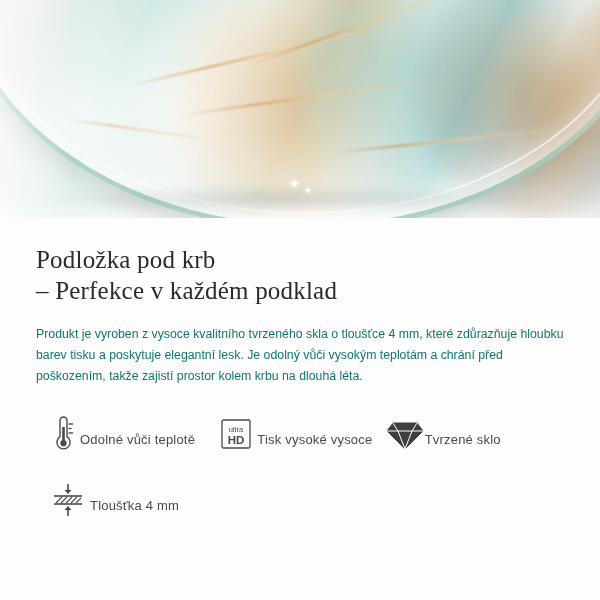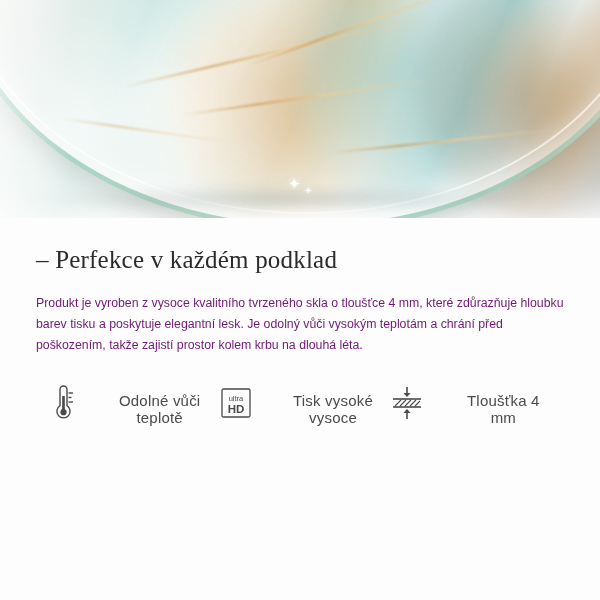--- a/index.html
+++ b/index.html
@@ -144,21 +144,21 @@
     color: #2b2b2b;
     letter-spacing: 0.2px;
   }
   h1.title .line2 {
     display: block;
   }
   p.paragraph {
     margin: 18px 0 0 0;
     font-size: 12.3px;
     line-height: 21px;
-    color: #701a75;
+    color: #0f766e;
   }
 
   
   .features {
     margin-top: 26px;
     display: grid;
     grid-template-columns: repeat(3, 1fr);
     row-gap: 22px;
     padding: 0 10px;
   }
@@ -169,25 +169,24 @@
     justify-content: flex-start;
   }
   .feature .ico {
     height: 44px;
     display: flex;
     align-items: center;
     justify-content: center;
   }
   .feature .cap {
     margin-top: 9px;
-    font-size: 15px;
+    font-size: 13px;
     color: #4a4a4a;
-    text-align: center;
+    text-align: right;
     letter-spacing: 0.2px;
-    margin-left: 24px;
   }
   svg { display: block; }
 </style>
 </head>
 <body>
 
 <div class="page">
 
   <div class="hero">
     <div class="hero-bg"></div>
@@ -205,20 +204,21 @@
     <div class="disc"></div>
     <div class="disc-inner"></div>
     <div class="hero-shadow"></div>
     <div class="sparkle sp1">✦</div>
     <div class="sparkle sp2">✦</div>
     <div class="hero-vignette"></div>
   </div>
 
   <div class="content">
     <h1 class="title">
+      <span>Podložka pod krb</span>
       <span class="line2">– Perfekce v každém podklad</span>
     </h1>
 
     <p class="paragraph">Produkt je vyroben z vysoce kvalitního tvrzeného skla o tloušťce 4 mm, které zdůrazňuje hloubku barev tisku a poskytuje elegantní lesk. Je odolný vůči vysokým teplotám a chrání před poškozením, takže zajistí prostor kolem krbu na dlouhá léta.</p>
 
     <div class="features">
 
       <div class="feature">
         <div class="ico">
           <svg width="34" height="40" viewBox="0 0 34 40" fill="none" stroke="#4a4a4a" stroke-width="1.4">
@@ -238,20 +238,30 @@
           <svg width="42" height="40" viewBox="0 0 42 40">
             <rect x="7" y="5" width="28" height="28" rx="1.5" fill="none" stroke="#4a4a4a" stroke-width="1.3"></rect>
             <text x="21" y="17" text-anchor="middle" font-family="Liberation Sans, sans-serif" font-size="7.5" fill="#4a4a4a">ultra</text>
             <text x="21" y="29" text-anchor="middle" font-family="Liberation Sans, sans-serif" font-size="11.5" font-weight="bold" fill="#4a4a4a">HD</text>
           </svg>
         </div>
         <div class="cap">Tisk vysoké vysoce</div>
       </div>
 
 
+      <div class="feature">
+        <div class="ico">
+          <svg width="40" height="36" viewBox="0 0 40 36">
+            <path d="M8 6 H32 L38 14 L20 32 L2 14 Z" fill="#3f3f3f" stroke="#3f3f3f" stroke-width="1"></path>
+            <path d="M8 6 L13 14 L20 32 L27 14 L32 6" fill="none" stroke="#ffffff" stroke-width="1"></path>
+            <path d="M2 14 H38" fill="none" stroke="#ffffff" stroke-width="1"></path>
+          </svg>
+        </div>
+        <div class="cap">Tvrzené sklo</div>
+      </div>
 
 
       <div class="feature">
         <div class="ico">
           <svg width="44" height="40" viewBox="0 0 44 40">
             <line x1="22" y1="3" x2="22" y2="11" stroke="#4a4a4a" stroke-width="1.6"></line>
             <path d="M18.5 9 L22 13 L25.5 9 Z" fill="#4a4a4a"></path>
             <line x1="8" y1="15" x2="36" y2="15" stroke="#4a4a4a" stroke-width="1.6"></line>
             <g stroke="#4a4a4a" stroke-width="1.1">
               <line x1="10" y1="22" x2="16" y2="16"></line>

